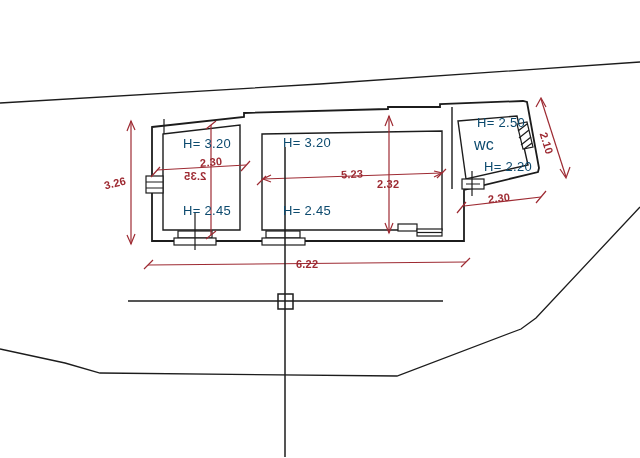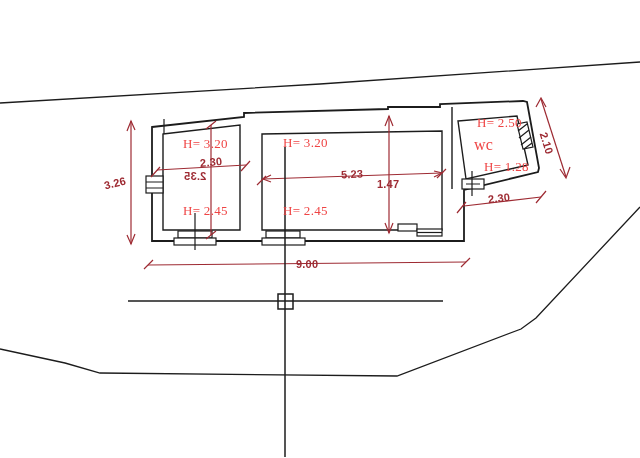--- a/index.html
+++ b/index.html
@@ -2,23 +2,23 @@
 <html><head>
 <meta charset="utf-8">
 <style>
   html,body{margin:0;padding:0;background:#fff;}
   #stage{
     position:relative;width:640px;height:458px;background:#ffffff;
     overflow:hidden;font-family:"Liberation Sans",sans-serif;
   }
   #linework{position:absolute;left:0;top:0;}
   .cad-label{
-    position:absolute;white-space:nowrap;color:#ef4444;
+    position:absolute;white-space:nowrap;color:#0c4a6e;
     font-size:13px;letter-spacing:0.3px;line-height:1;
-    font-family:Liberation Serif, serif;
+    font-family:Liberation Sans, sans-serif;
   }
   .dim-label{
     position:absolute;white-space:nowrap;color:#9e2b33;
     font-size:11px;font-weight:bold;line-height:1;letter-spacing:0.2px;
     font-family:"Liberation Sans",sans-serif;
   }
   .rot-m5{transform:rotate(-5deg);}
   .rot-m3{transform:rotate(-3deg);}
   .rot-m7{transform:rotate(-7deg);}
   .rot-m14{transform:rotate(-14deg);}
@@ -117,24 +117,24 @@
       <rect x="278" y="294" width="15" height="15"></rect>
     </g>
   </svg>
 
   <div class="cad-label" style="left:183px;top:137px">H= 3.20</div>
   <div class="cad-label" style="left:183px;top:204px">H= 2.45</div>
   <div class="cad-label" style="left:283px;top:136px">H= 3.20</div>
   <div class="cad-label" style="left:283px;top:204px">H= 2.45</div>
   <div class="cad-label" style="left:477px;top:116px">H= 2.50</div>
   <div class="cad-label" style="left:474px;top:137px;font-size:16px">wc</div>
-  <div class="cad-label" style="left:484px;top:160px">H= 1.28</div>
+  <div class="cad-label" style="left:484px;top:160px">H= 2.20</div>
 
   <div class="dim-label rot-m14" style="left:104px;top:178px">3.26</div>
   <div class="dim-label rot-m5" style="left:200px;top:157px">2.30</div>
   <div class="dim-label mirrored" style="left:184px;top:171px">2.35</div>
   <div class="dim-label rot-m3" style="left:341px;top:169px">5.23</div>
-  <div class="dim-label" style="left:377px;top:179px">1.47</div>
+  <div class="dim-label" style="left:377px;top:179px">2.32</div>
   <div class="dim-label rot-72" style="left:548px;top:131px">2.10</div>
   <div class="dim-label rot-m7" style="left:488px;top:193px">2.30</div>
-  <div class="dim-label" style="left:296px;top:259px">9.00</div>
+  <div class="dim-label" style="left:296px;top:259px">6.22</div>
 
 </div>
 
 </body></html>

